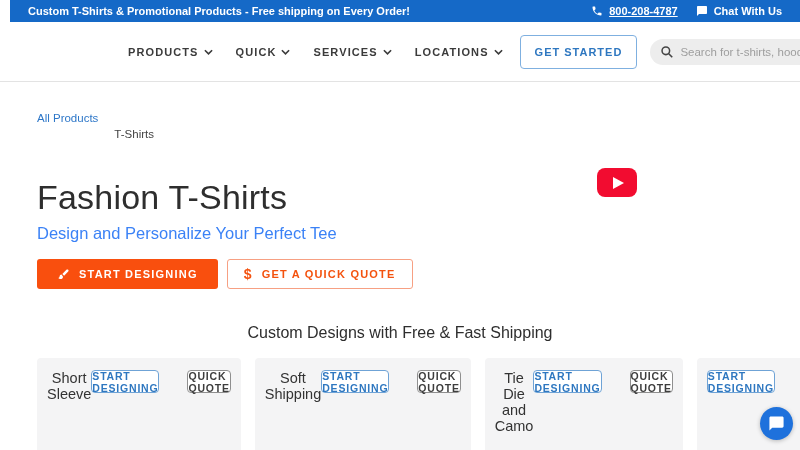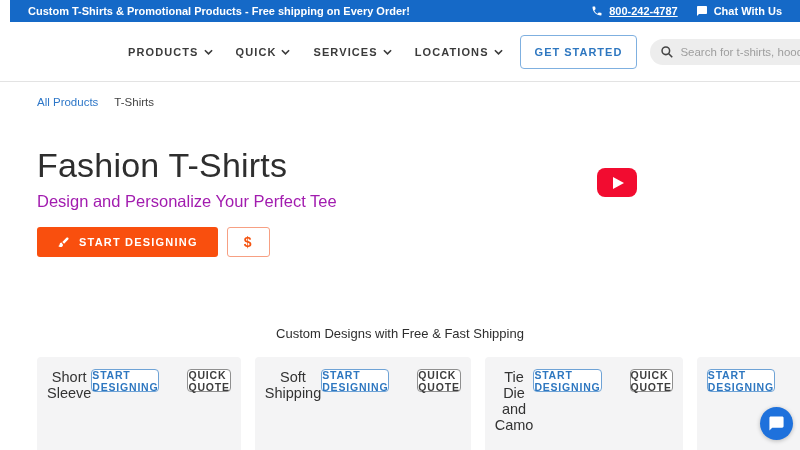--- a/index.html
+++ b/index.html
@@ -34,45 +34,45 @@
   .search svg { flex:none; }
   .search input { border:none; background:transparent; font-size:11.5px;
     color:#666; width:100%; outline:none;
     font-family:"Liberation Sans", sans-serif; }
   .search input::placeholder { color:#9e9e9e; }
 
   
   .breadcrumb { padding:14px 0 0 37px; font-size:11.5px; display:flex;
     gap:16px; align-items:center; }
   .bc-link { color:#2e77c8; cursor:pointer; }
-  .bc-current { color:#444; }
+  .bc-current { color:#444;margin-top:32px; }
 
   
   .hero { padding:38px 0 0 37px; }
   .hero h1 { font-size:34px; font-weight:500; color:#2e2e2e;
     letter-spacing:0.2px; }
-  .hero .sub { font-size:16.5px; color:#a21caf; margin-top:7px; }
+  .hero .sub { font-size:16.5px; color:#3b82f6; margin-top:7px; }
   .cta-row { display:flex; gap:9px; margin-top:16px; }
   .cta { height:30px; display:flex; align-items:center; gap:9px;
     font-size:11px; font-weight:bold; letter-spacing:1.2px; border-radius:3px;
     cursor:pointer; border:none; font-family:"Liberation Sans", sans-serif; }
   .cta-primary { background:#f94f0e; color:#fff; padding:0 20px; }
   .cta-secondary { background:#fff; border:1px solid #f7a083; color:#f4520e;
     padding:0 16px; }
   .dollar { font-size:14px; font-weight:bold; }
   .play-btn { position:absolute; left:597px; top:168px; width:40px;
     height:29px; background:#f20c30; border-radius:8px; display:flex;
     align-items:center; justify-content:center; cursor:pointer; }
   .play-tri { width:0; height:0; border-left:11px solid #fff;
     border-top:6.5px solid transparent; border-bottom:6.5px solid transparent;
     margin-left:3px; }
 
   
-  .section-heading { text-align:center; font-size:13px; font-weight:500;
-    color:#2e2e2e; margin-top:69px; }
+  .section-heading { text-align:center; font-size:16px; font-weight:500;
+    color:#2e2e2e; margin-top:35px; }
   .cards { margin:16px 37px 0; display:grid;
     grid-template-columns:repeat(4,1fr); gap:9px 14px; }
   .card { background:#f4f4f5; border-radius:4px; height:104px;
     padding:12px 10px 10px; display:flex; flex-direction:row; }
   .card-title { text-align:center; font-size:14.5px; font-weight:500;
     color:#333; }
   .card-spacer { flex:1; }
   .card-btn { height:23px; border-radius:4px; background:#fff;
     font-size:10.5px; font-weight:bold; letter-spacing:0.8px; display:flex;
     align-items:center; justify-content:center; cursor:pointer; }
@@ -88,21 +88,21 @@
 </head>
 <body>
 
 <div class="topbar">
   <span>Custom T-Shirts &amp; Promotional Products - Free shipping on Every Order!</span>
   <div class="topbar-right">
     <span class="topbar-link">
       <svg class="ticon" viewBox="0 0 24 24" fill="#fff">
           <path d="M6.6 10.8c1.5 3 3.6 5.1 6.6 6.6l2.2-2.2c.3-.3.7-.4 1-.2 1.1.4 2.3.6 3.6.6.6 0 1 .4 1 1V20c0 .6-.4 1-1 1C10.6 21 3 13.4 3 4c0-.6.4-1 1-1h3.5c.6 0 1 .4 1 1 0 1.2.2 2.4.6 3.6.1.3 0 .7-.2 1l-2.3 2.2z"></path>
         </svg>
-      <span class="num">800-242-4787</span>
+      <span class="num">800-208-4787</span>
     </span>
     <span class="topbar-link">
       <svg class="ticon" viewBox="0 0 24 24" fill="#fff">
           <path d="M20 2H4c-1.1 0-2 .9-2 2v18l4-4h14c1.1 0 2-.9 2-2V4c0-1.1-.9-2-2-2z"></path>
         </svg>
       <span>Chat With Us</span>
     </span>
   </div>
 </div>
 
@@ -154,20 +154,21 @@
   <div class="sub">Design and Personalize Your Perfect Tee</div>
   <div class="cta-row">
     <button class="cta cta-primary">
       <svg width="13" height="13" viewBox="0 0 24 24" fill="#fff">
           <path d="M20.7 3.3c-.9-.9-2.4-.9-3.3 0l-7.6 7.6 3.3 3.3 7.6-7.6c.9-.9.9-2.4 0-3.3zM8.5 12.2c-2 0-3.7 1.6-3.7 3.7 0 1.6-1.3 2.4-2.3 2.4 1 1.3 2.6 2.2 4.2 2.2 2.4 0 4.4-2 4.4-4.4l-2.6-3.9z"></path>
         </svg>
       <span>START DESIGNING</span>
     </button>
     <button class="cta cta-secondary">
       <span class="dollar">$</span>
+      <span>GET A QUICK QUOTE</span>
     </button>
   </div>
 </div>
 
 <div class="play-btn">
   <div class="play-tri"></div>
 </div>
 
 <div class="section-heading">Custom Designs with Free &amp; Fast Shipping</div>
 

